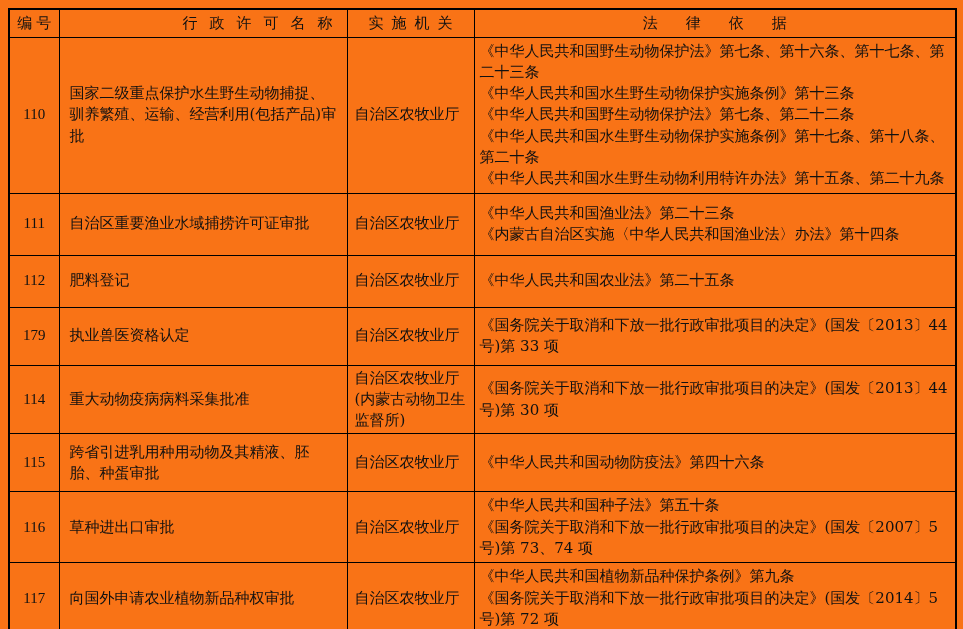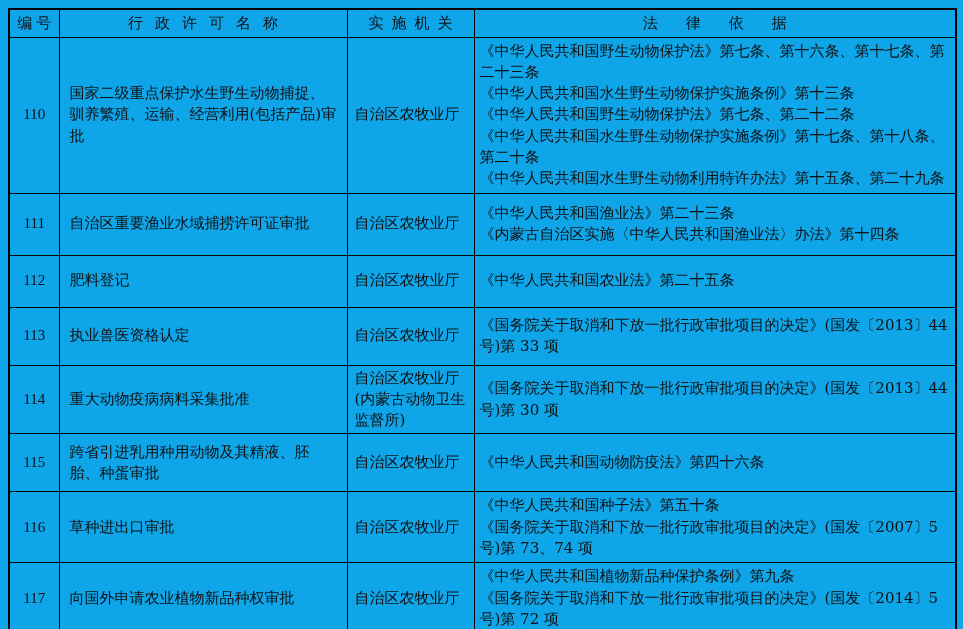--- a/index.html
+++ b/index.html
@@ -6,21 +6,21 @@
   html, body {
     margin: 0;
     padding: 0;
     background: #ffffff;
     font-family: "DejaVu Serif", "Liberation Serif", serif;
     color: #111111;
   }
   .page {
     width: 963px;
     height: 629px;
-    background: #0ea5e9;
+    background: #f97316;
     padding: 8px 8px 0 8px;
   }
   table.doc-table {
     border-collapse: collapse;
     table-layout: fixed;
     width: 947px;
     border: 2px solid #000000;
   }
   table.doc-table th,
   table.doc-table td {
@@ -37,21 +37,21 @@
   col.c-agency { width: 127px; }
   col.c-legal  { width: 482px; }
 
   thead th {
     height: 28px;
     text-align: center;
     padding: 2px 2px;
     white-space: nowrap;
   }
   th.h-id     { letter-spacing: 4px;  text-indent: 4px; }
-  th.h-name   { letter-spacing: 12px; text-indent: 12px; }
+  th.h-name   { letter-spacing: 12px; text-indent: 12px; text-align: right; }
   th.h-agency { letter-spacing: 8px;  text-indent: 8px; }
   th.h-legal  { letter-spacing: 28px; text-indent: 28px; }
 
   td.id-cell {
     text-align: center;
     font-family: Liberation Serif, serif;
   }
   td.name-cell {
     text-align: left;
     padding: 2px 8px 2px 10px;
@@ -112,21 +112,21 @@
         <td class="legal-cell">《中华人民共和国渔业法》第二十三条
 《内蒙古自治区实施〈中华人民共和国渔业法〉办法》第十四条</td>
       </tr>
       <tr class="r2">
         <td class="id-cell">112</td>
         <td class="name-cell">肥料登记</td>
         <td class="agency-cell">自治区农牧业厅</td>
         <td class="legal-cell">《中华人民共和国农业法》第二十五条</td>
       </tr>
       <tr class="r3">
-        <td class="id-cell">113</td>
+        <td class="id-cell">179</td>
         <td class="name-cell">执业兽医资格认定</td>
         <td class="agency-cell">自治区农牧业厅</td>
         <td class="legal-cell">《国务院关于取消和下放一批行政审批项目的决定》(国发〔2013〕44号)第 33 项</td>
       </tr>
       <tr class="r4">
         <td class="id-cell">114</td>
         <td class="name-cell">重大动物疫病病料采集批准</td>
         <td class="agency-cell">自治区农牧业厅
 (内蒙古动物卫生监督所)</td>
         <td class="legal-cell">《国务院关于取消和下放一批行政审批项目的决定》(国发〔2013〕44号)第 30 项</td>

